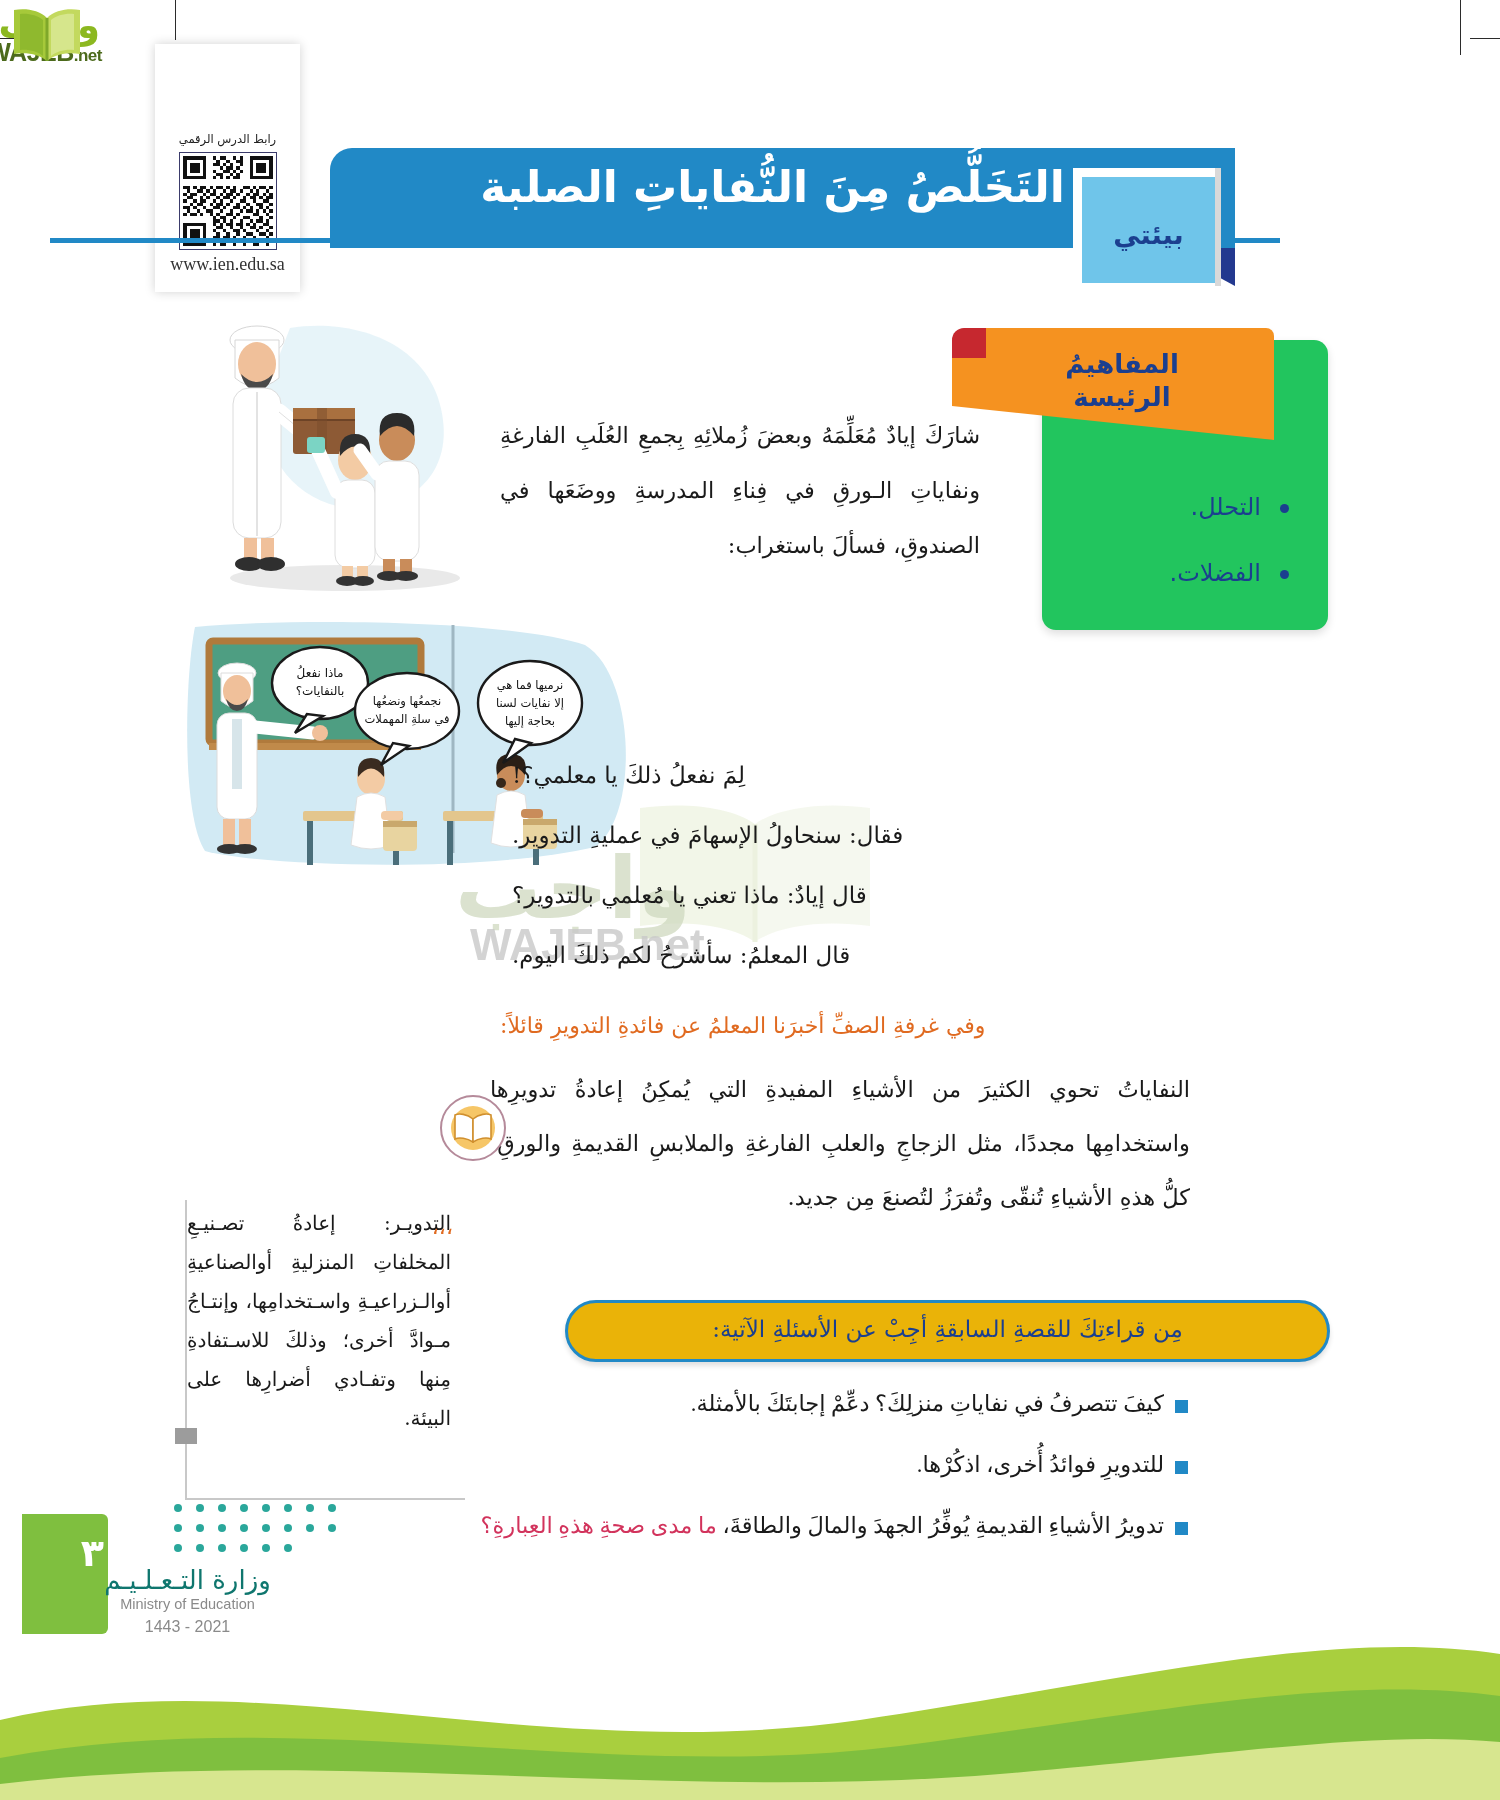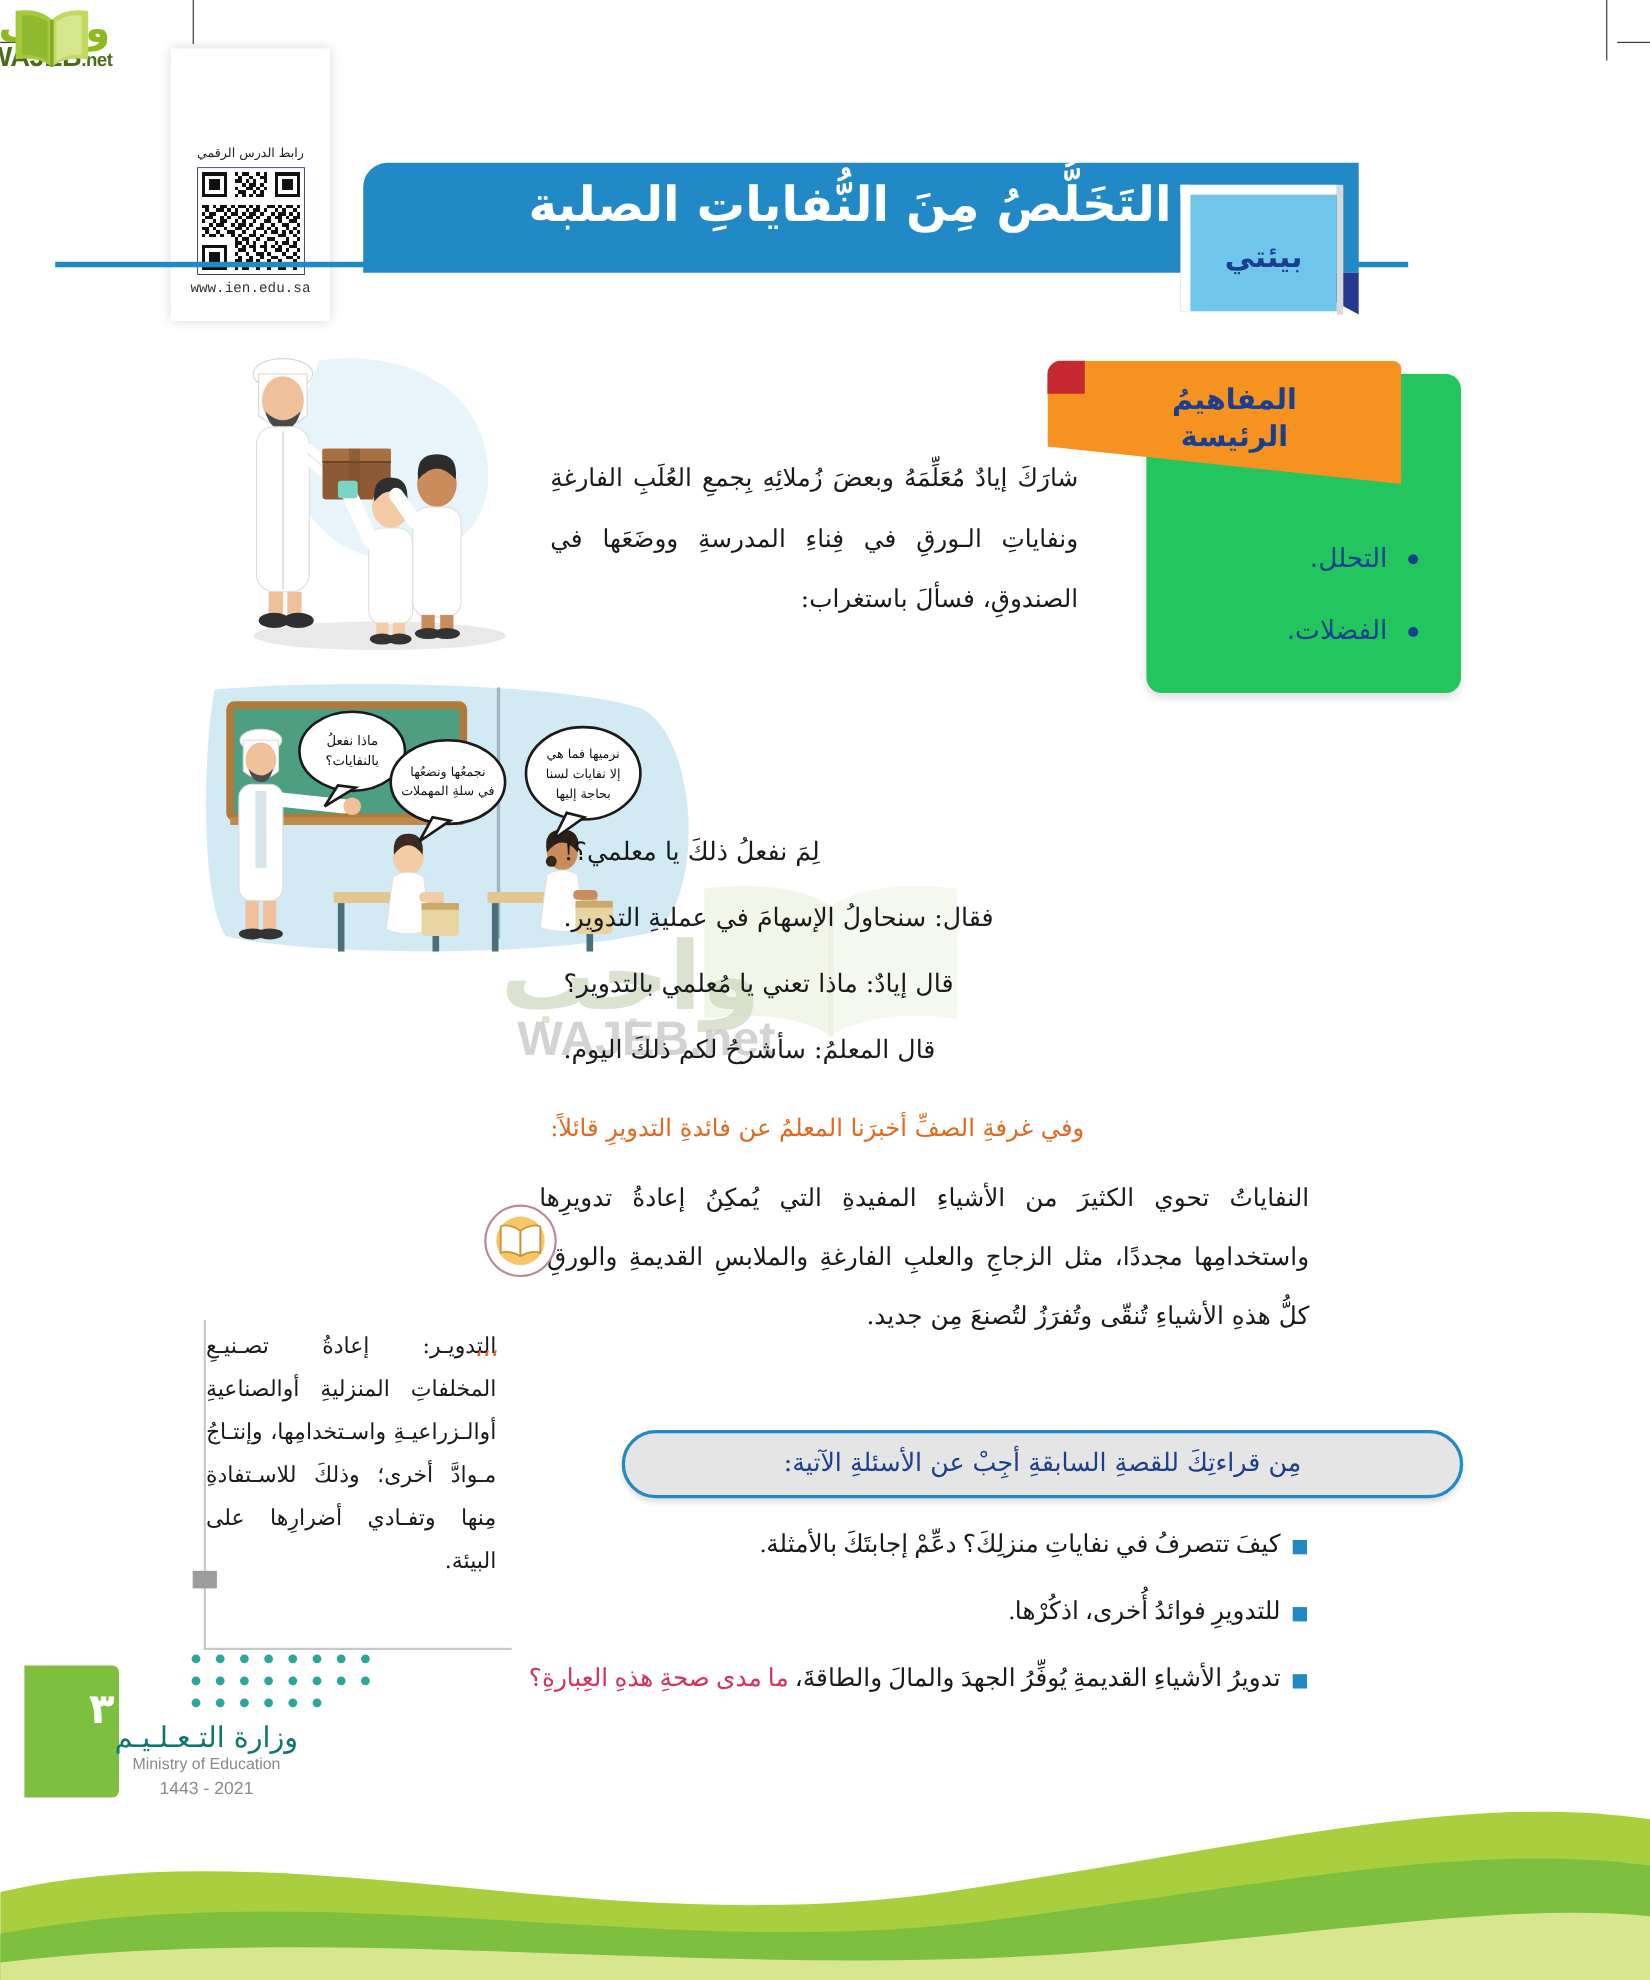--- a/index.html
+++ b/index.html
@@ -38,21 +38,21 @@
   .qrcard .lbl {
     position:absolute; top:88px; right:0; left:0; text-align:center;
     font-size:11.5px; color:#222; font-family:"DejaVu Sans", sans-serif;
   }
   .qrcard .qr {
     position:absolute; left:24px; top:108px; width:98px; height:98px;
     border:1px solid #3b3b6b; background:#fff;
   }
   .qrcard .url {
     position:absolute; top:210px; right:0; left:0; text-align:center;
-    font-size:13px; color:#333; font-family:Liberation Mono, monospace;
+    font-size:18px; color:#333; font-family:Liberation Serif, serif;
   }
 
   
   .toprule { position:absolute; left:50px; top:238px; width:1230px; height:5px; background:#2189c6; }
 
   
   .banner {
     position:absolute; left:330px; top:148px; width:905px; height:100px;
     background:#2189c6; border-radius:22px 0 0 0;
   }
@@ -158,21 +158,21 @@
     font-family:"DejaVu Serif", serif;
   }
   .def-quote {
     position:absolute; right:-2px; top:6px; color:#e06a20; font-size:22px;
   }
   .def-tick { position:absolute; left:-12px; top:228px; width:22px; height:16px; background:#9c9c9c; }
 
   
   .qbanner {
     position:absolute; left:565px; top:1300px; width:765px; height:62px;
-    background:#e5e5e5; border:3px solid #2189c6; border-radius:32px;
+    background:#eab308; border:3px solid #2189c6; border-radius:32px;
     box-shadow:0 4px 5px rgba(0,0,0,.12);
   }
   .qbanner span {
     position:absolute; right:0; left:0; top:13px; text-align:center;
     color:#1b3f8f; font-size:23px; font-family:"DejaVu Serif", serif;
   }
 
   
   .qlist { position:absolute; right:310px; top:1390px; width:1030px; }
   .qlist .q {

